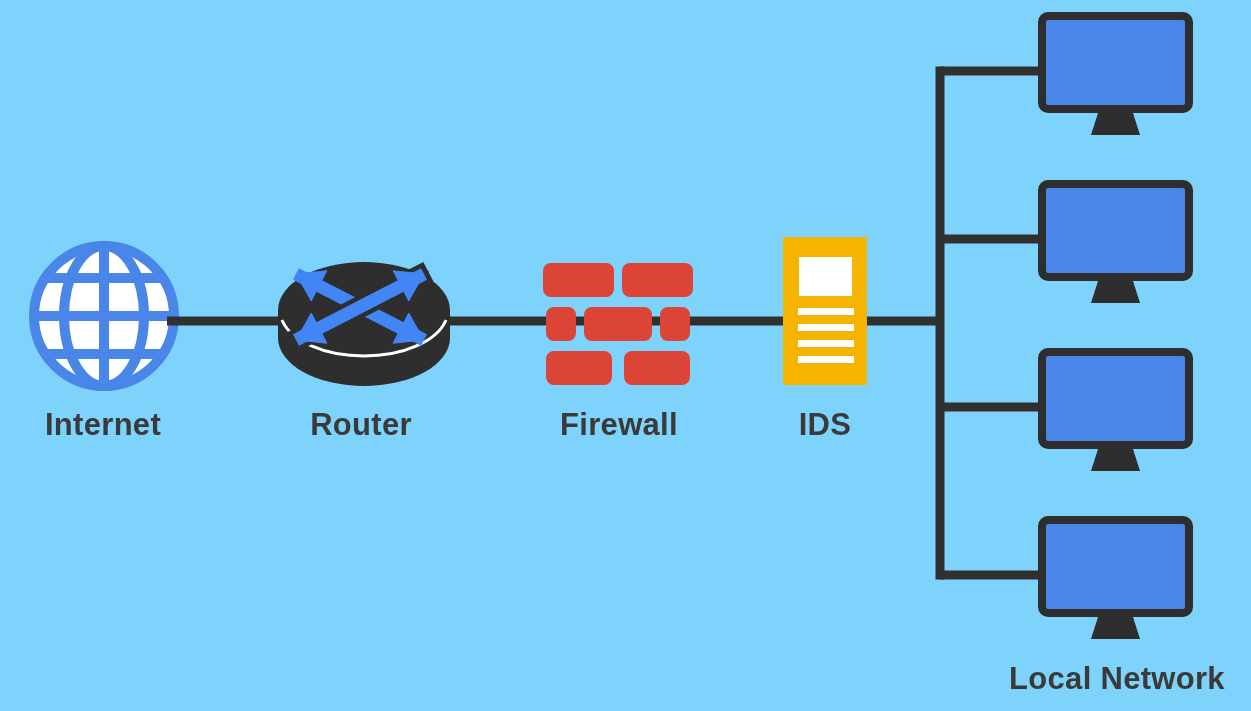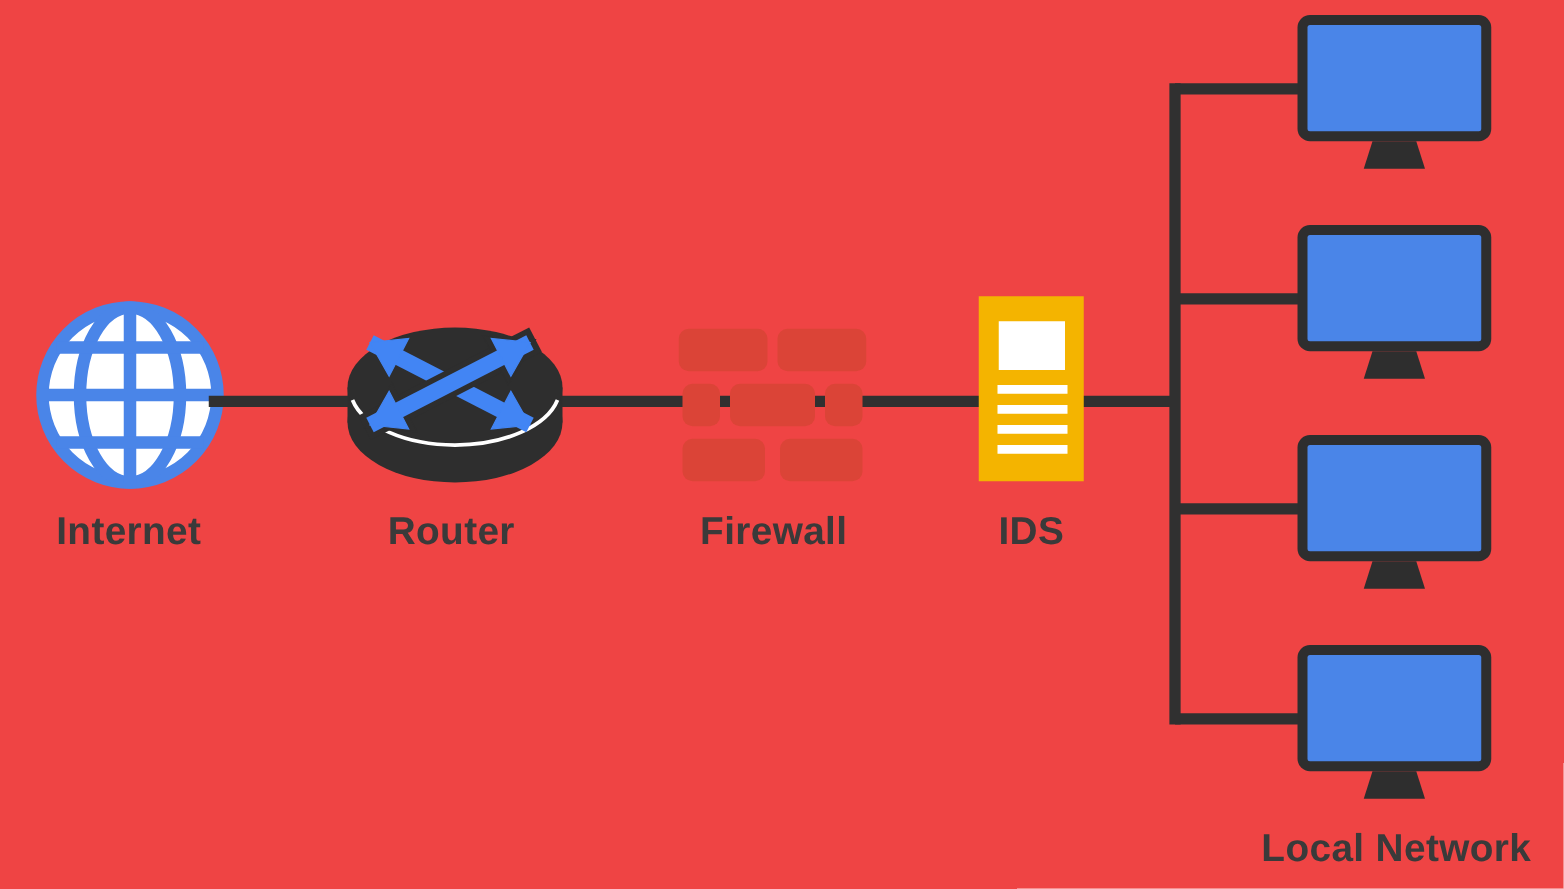--- a/index.html
+++ b/index.html
@@ -1,20 +1,20 @@
 <!DOCTYPE html>
 <html><head>
 <meta charset="utf-8">
 <style>
   html, body { margin: 0; padding: 0; background: #ffffff; }
   .canvas {
     position: relative;
     width: 1251px;
     height: 711px;
-    background: #ef4444;
+    background: #7dd3fc;
     overflow: hidden;
   }
   svg { display: block; }
   .labels text {
     font-family: "Liberation Sans", sans-serif;
     font-weight: 700;
     font-size: 31px;
     letter-spacing: 0.3px;
   }
 </style>

